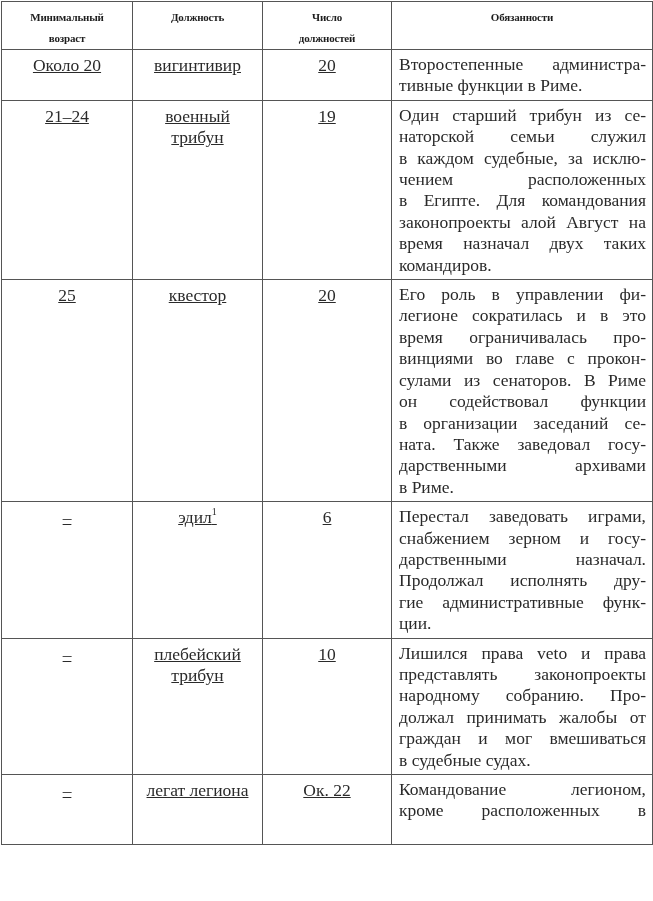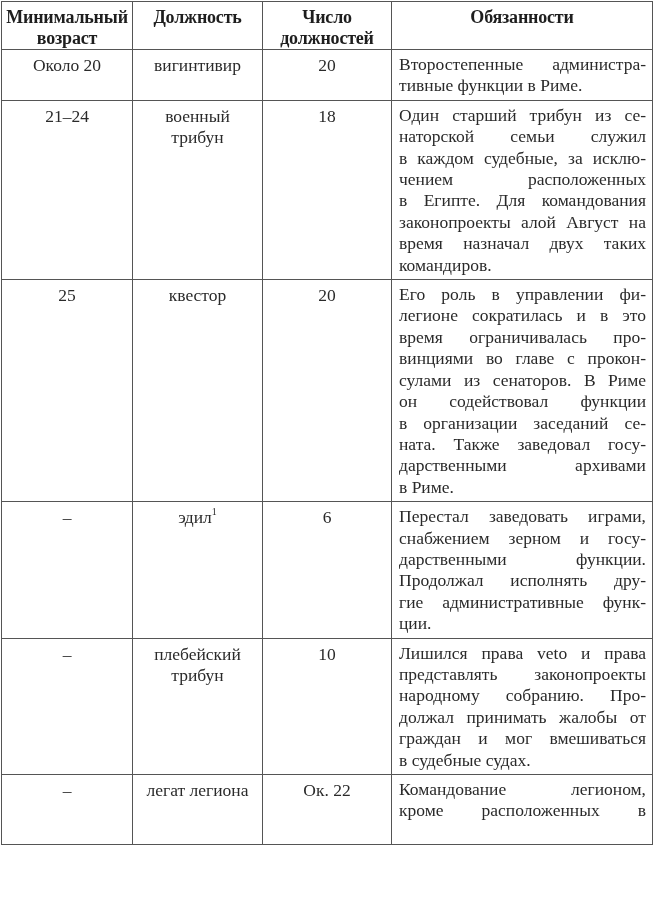--- a/index.html
+++ b/index.html
@@ -1,21 +1,21 @@
 <!DOCTYPE html>
 <html><head>
 <meta charset="utf-8">
 <style>
   html, body { margin: 0; padding: 0; background: #ffffff; }
   body { width: 653px; height: 901px; overflow: hidden; font-family: "Liberation Serif", "DejaVu Serif", serif; color: #2a2a2a; }
   table { border-collapse: collapse; position: absolute; left: 1px; top: 1px; width: 651px; table-layout: fixed; }
   td, th { border: 1.5px solid #555; vertical-align: top; padding: 0; }
-  th { font-weight: bold; font-size: 18px; line-height: 21px; text-align: center; padding-top: 5px; color: #1e1e1e; letter-spacing: -0.2px; }
+  th { font-weight: bold; font-size: 11px; line-height: 21px; text-align: center; padding-top: 5px; color: #1e1e1e; letter-spacing: -0.2px; }
   td { font-size: 17.5px; line-height: 21.4px; }
-  td.c { text-align: center; padding-top: 5px; }
+  td.c { text-align: center; padding-top: 5px; text-decoration: underline; }
   td.desc { text-align: justify; padding: 4px 6px 3px 7px; hyphens: manual; }
   td.desc span { display: block; text-align: justify; text-align-last: justify; }
   td.desc span.last { text-align-last: left; }
   sup { font-size: 10px; vertical-align: 8px; line-height: 0; }
   .h-header { height: 46px; }
 </style>
 </head>
 <body>
 
 <table>
@@ -56,21 +56,21 @@
         <span class="last">тивные функции в Риме.</span>
       </td>
     </tr>
 
     <tr style="height:174px">
       <td class="c">21–24</td>
       <td class="c">
         <div>военный</div>
         <div>трибун</div>
       </td>
-      <td class="c">18</td>
+      <td class="c">19</td>
       <td class="desc">
         <span>Один старший трибун из се-</span>
         <span>наторской семьи служил</span>
         <span>в каждом судебные, за исклю-</span>
         <span>чением расположенных</span>
         <span>в Египте. Для командования</span>
         <span>законопроекты алой Август на</span>
         <span>время назначал двух таких</span>
         <span class="last">командиров.</span>
       </td>
@@ -98,21 +98,21 @@
 
     <tr style="height:126px">
       <td class="c">–</td>
       <td class="c">
         <div><span>эдил</span><sup>1</sup></div>
       </td>
       <td class="c">6</td>
       <td class="desc">
         <span>Перестал заведовать играми,</span>
         <span>снабжением зерном и госу-</span>
-        <span>дарственными функции.</span>
+        <span>дарственными назначал.</span>
         <span>Продолжал исполнять дру-</span>
         <span>гие административные функ-</span>
         <span class="last">ции.</span>
       </td>
     </tr>
 
     <tr style="height:136px">
       <td class="c">–</td>
       <td class="c">
         <div>плебейский</div>

